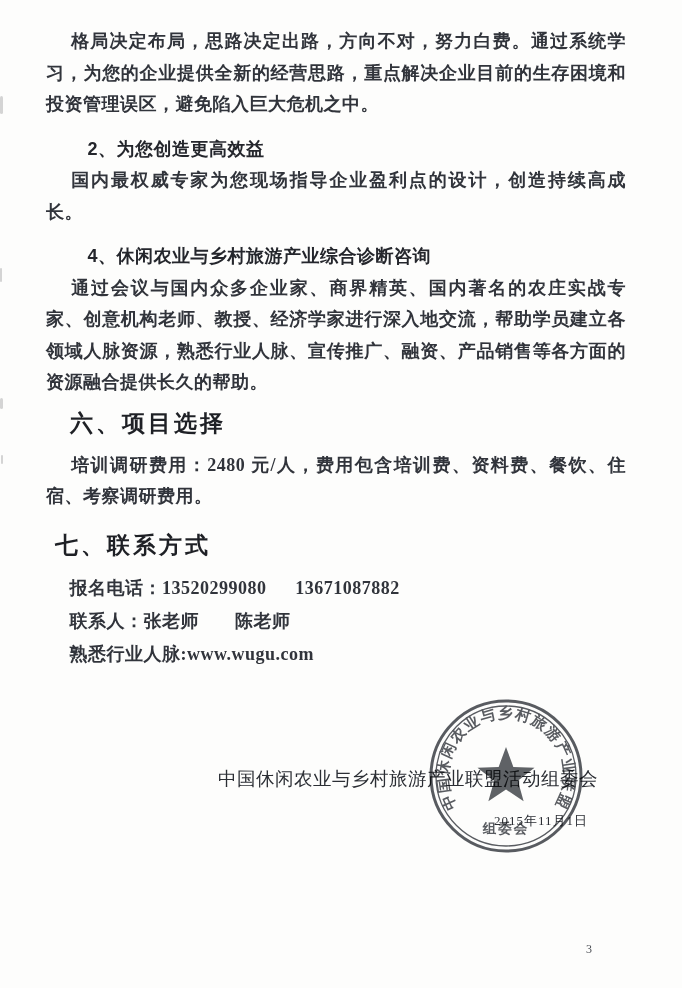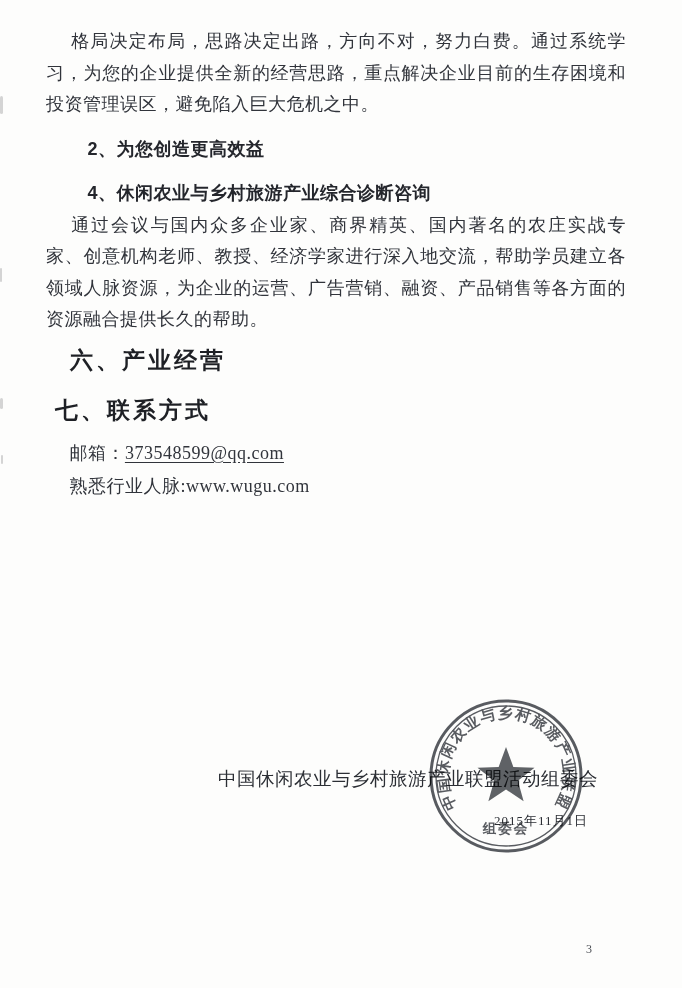--- a/index.html
+++ b/index.html
@@ -15,21 +15,21 @@
   .content{
     position:absolute;
     left:0;top:0;right:0;
     padding:26px 56px 0 46px;
     font-size:18px;
     line-height:31.5px;
     letter-spacing:0.5px;
     text-align:justify;
     text-justify:inter-character;
   }
-  p{margin:0;}
+  p{margin:0;font-weight:bold;}
   .body-para{text-indent:1.4em;}
   .sub-head{
     font-family:"Liberation Sans", sans-serif;
     font-weight:bold;
     color:#24262c;
     text-indent:2.3em;
     margin-top:13px;
   }
   .section-head{
     font-size:23px;
@@ -96,33 +96,36 @@
 </head>
 <body>
 
 <div class="page">
 
   <div class="content">
 
     <p class="body-para">格局决定布局，思路决定出路，方向不对，努力白费。通过系统学习，为您的企业提供全新的经营思路，重点解决企业目前的生存困境和投资管理误区，避免陷入巨大危机之中。</p>
 
     <p class="sub-head">2、为您创造更高效益</p>
+    <p class="body-para">国内最权威专家为您现场指导企业盈利点的设计，创造持续高成长。</p>
 
     <p class="sub-head">4、休闲农业与乡村旅游产业综合诊断咨询</p>
 
-    <p class="body-para">通过会议与国内众多企业家、商界精英、国内著名的农庄实战专家、创意机构老师、教授、经济学家进行深入地交流，帮助学员建立各领域人脉资源，为企业的运营、广告营销、融资、产品销售等各方面的资源融合提供长久的帮助。</p>
+    <p class="body-para">通过会议与国内众多企业家、商界精英、国内著名的农庄实战专家、创意机构老师、教授、经济学家进行深入地交流，帮助学员建立各领域人脉资源，熟悉行业人脉、宣传推广、融资、产品销售等各方面的资源融合提供长久的帮助。</p>
 
 
-    <h2 class="section-head">六、产业经营</h2>
+    <h2 class="section-head">六、项目选择</h2>
+    <p class="body-para">培训调研费用：2480 元/人，费用包含培训费、资料费、餐饮、住宿、考察调研费用。</p>
 
     <h2 class="section-head" style="margin-top:16px;margin-left:9px;">七、联系方式</h2>
 
+    <p class="contact-line"><span>报名电话：</span><span>13520299080</span><span class="gap-wide"></span><span>13671087882</span></p>
 
+    <p class="contact-line"><span>联系人：</span><span>张老师</span><span class="gap-xwide"></span><span>陈老师</span></p>
 
-    <p class="contact-line"><span>邮箱：</span><a href="#" class="email-link">373548599@qq.com</a></p>
 
     <p class="contact-line"><span>熟悉行业人脉:</span><a href="#" class="website">www.wugu.com</a></p>
 
   </div>
 
   <div class="signature">中国休闲农业与乡村旅游产业联盟活动组委会</div>
   <div class="date-line">2015年11月1日</div>
 
   <svg class="stamp" viewBox="0 0 156 160" xmlns="http://www.w3.org/2000/svg">
     <g stroke="#42454b" fill="none">

